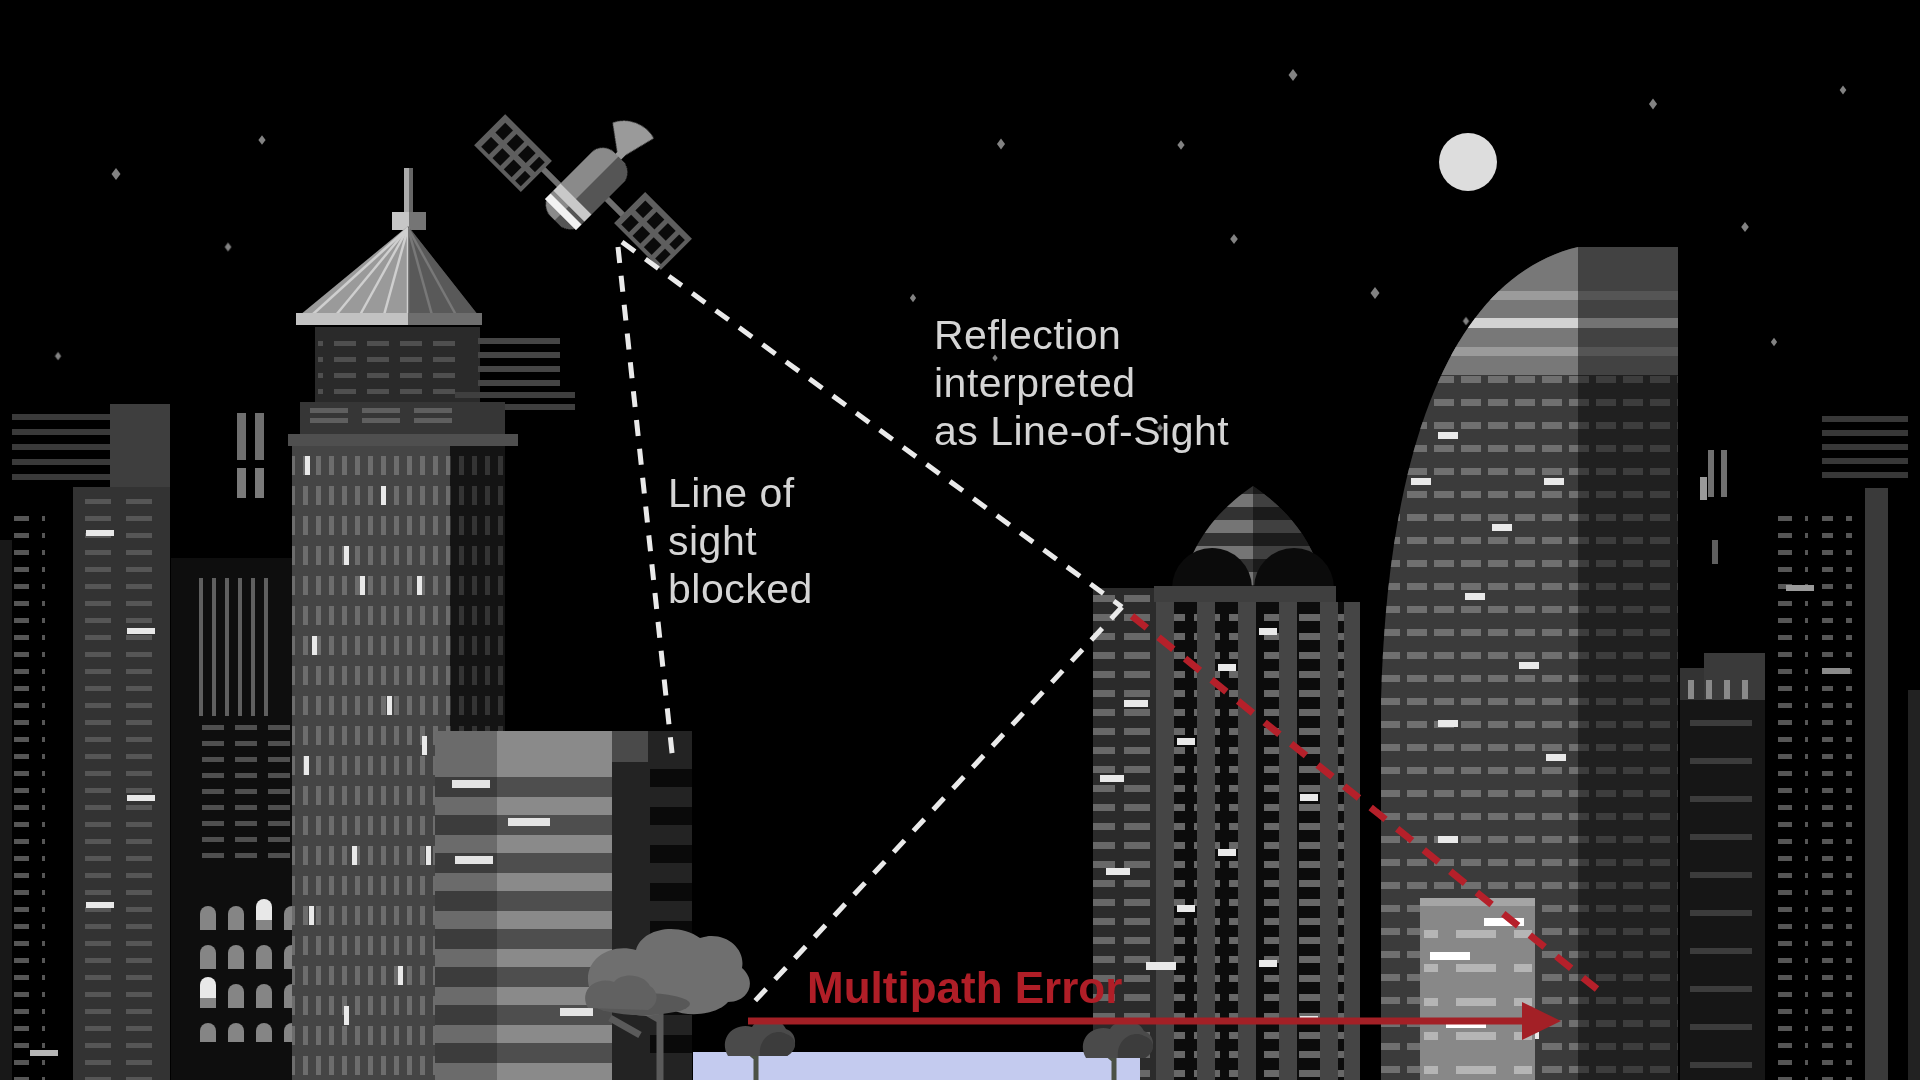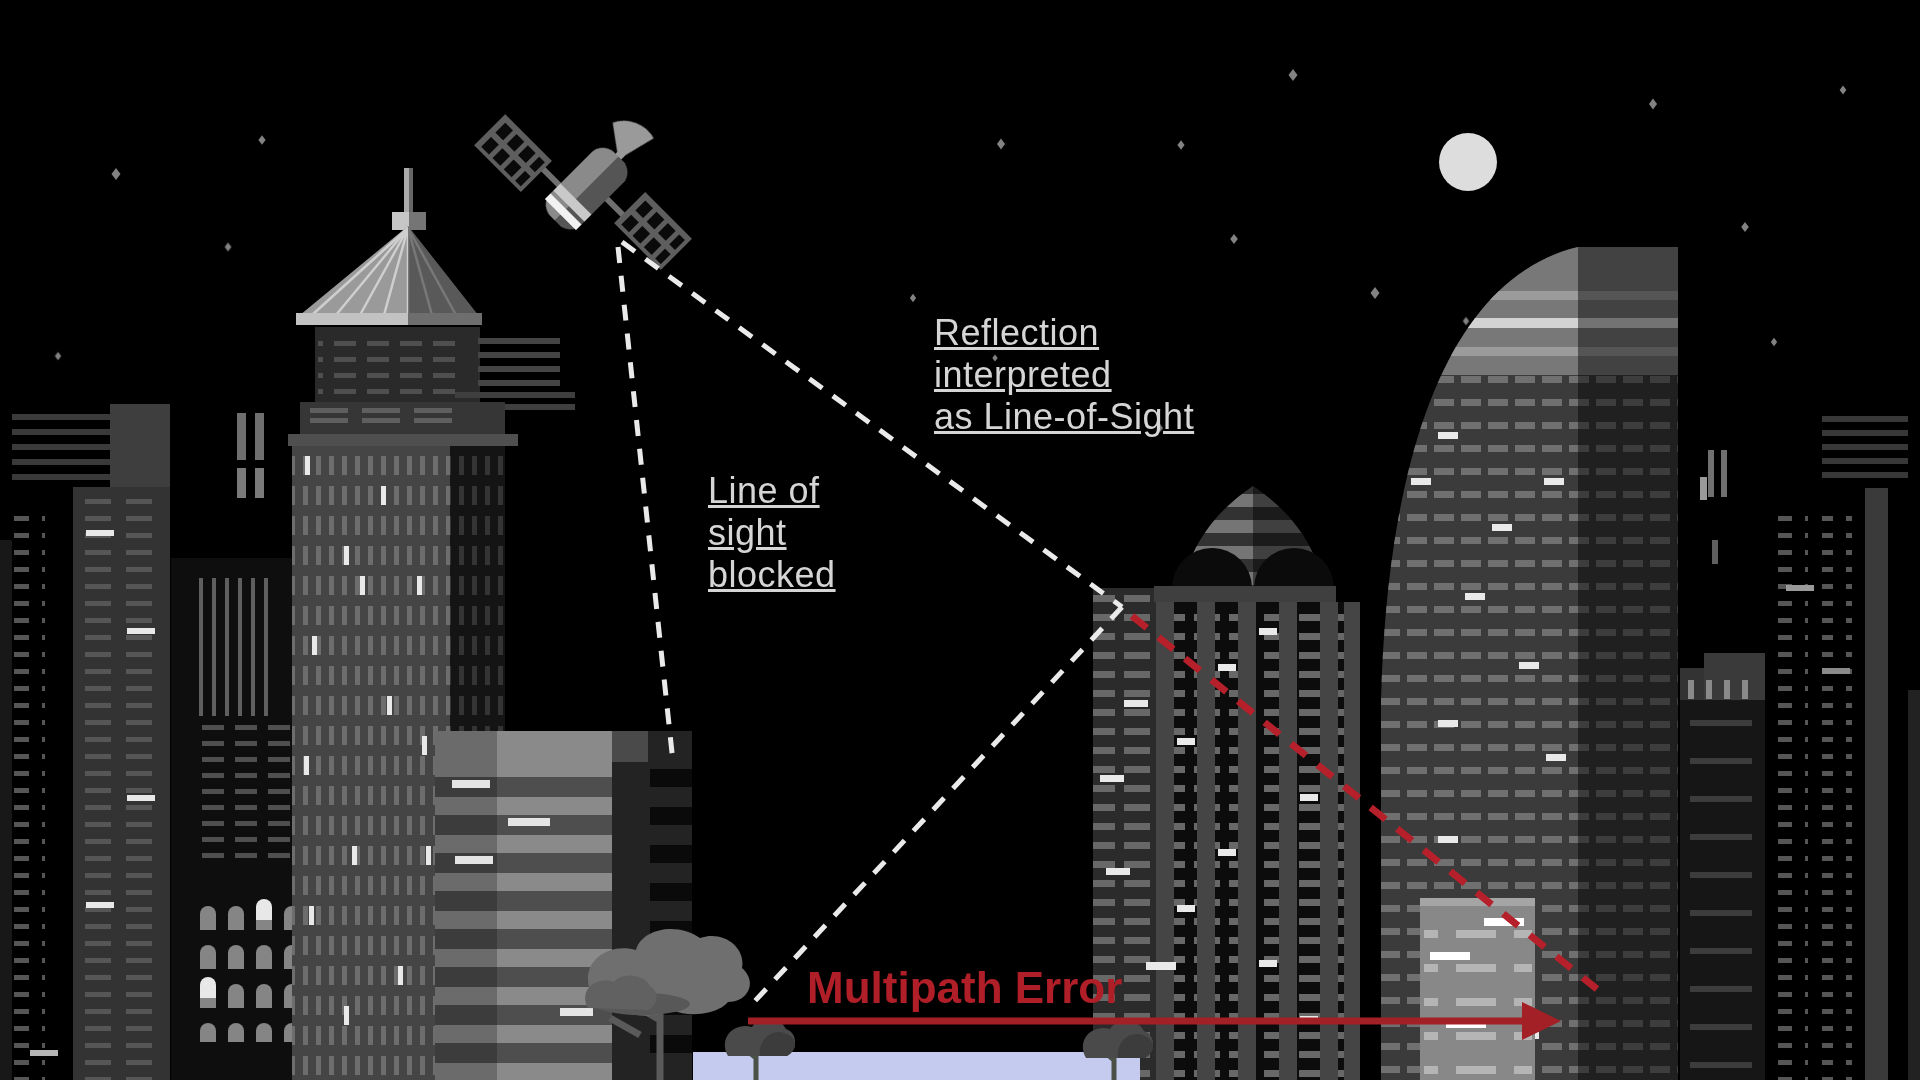--- a/index.html
+++ b/index.html
@@ -2,24 +2,24 @@
 <html><head>
 <meta charset="utf-8">
 <style>
   html,body{margin:0;padding:0;background:#000;}
   .stage{
     position:relative;width:1920px;height:1080px;overflow:hidden;
     background:#000;font-family:"Liberation Sans",sans-serif;
   }
   .stage svg{position:absolute;left:0;top:0;}
   .label{
-    position:absolute;color:#d5d5d5;font-size:36px;line-height:1.17;
-    white-space:pre-line;letter-spacing:0.5px;text-decoration:underline;
+    position:absolute;color:#d5d5d5;font-size:41px;line-height:1.17;
+    white-space:pre-line;letter-spacing:0.5px;
   }
-  #label-los{left:668px;top:470px;margin-left:40px;}
+  #label-los{left:668px;top:470px;}
   #label-reflection{left:934px;top:312px;}
 </style>
 </head>
 <body>
 
 <div class="stage">
 <svg width="1920" height="1080" viewBox="0 0 1920 1080">
   <defs>
     <path id="star" d="M0,-6 L4.5,0 L0,6 L-4.5,0 Z"></path>
     <pattern id="pat-sdash" width="41" height="17" patternUnits="userSpaceOnUse">

